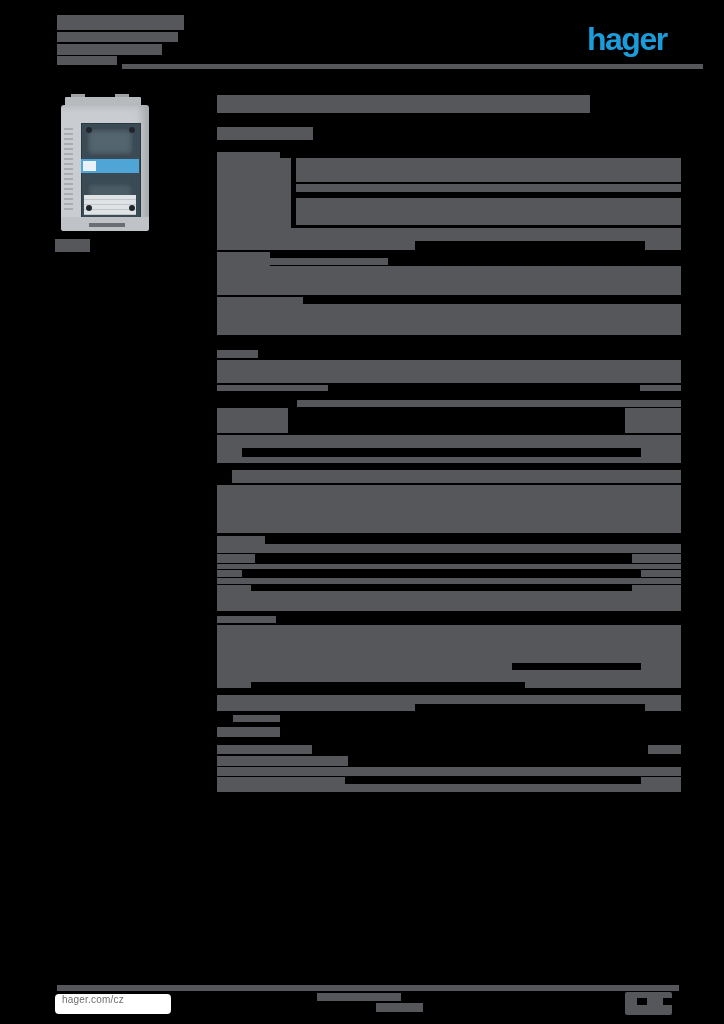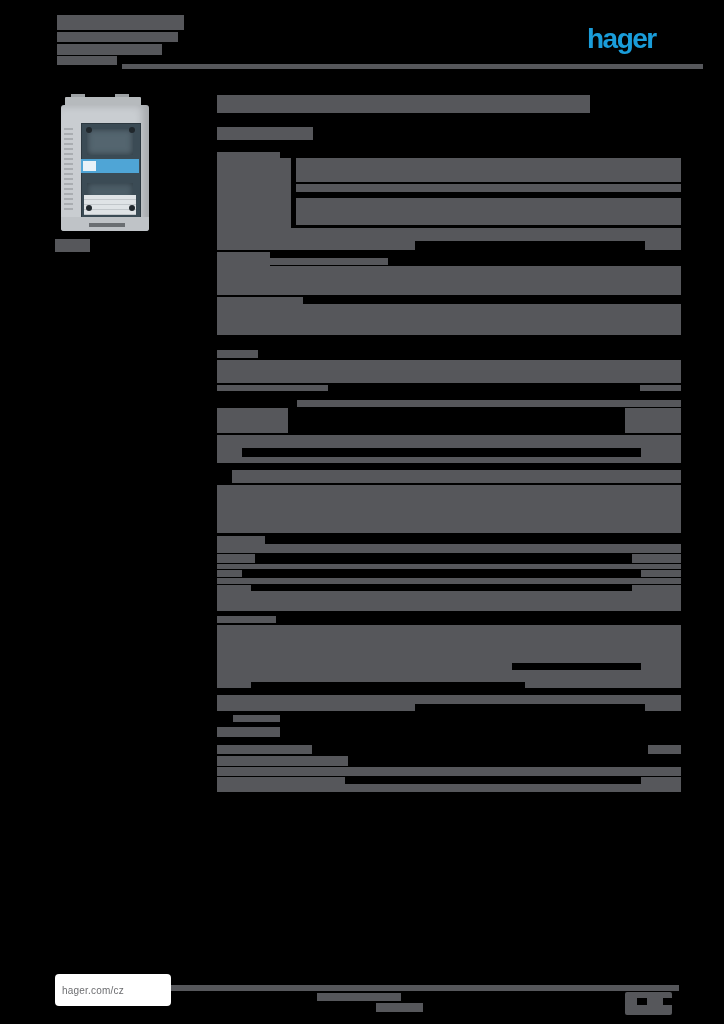--- a/index.html
+++ b/index.html
@@ -16,21 +16,21 @@
     font-family:"Liberation Sans", sans-serif;
   }
   .layer{position:absolute;left:0;top:0;width:724px;height:1024px;}
   .bar{position:absolute;background:var(--bar);}
   .bar-dark{position:absolute;background:#000;}
 
   
   .logo{
     position:absolute;left:587px;top:25px;
     color:var(--logo);
-    font-size:28px;font-weight:bold;
+    font-size:32px;font-weight:bold;
     letter-spacing:-1.5px;
     line-height:28px;
   }
 
   
   .photo{position:absolute;left:57px;top:97px;width:100px;height:140px;}
   .photo .cap{position:absolute;left:8px;top:0;width:76px;height:10px;background:#b6babd;border-radius:1px;}
   .photo .cap-tab1{position:absolute;left:14px;top:-3px;width:14px;height:5px;background:#9ea2a5;}
   .photo .cap-tab2{position:absolute;left:58px;top:-3px;width:14px;height:5px;background:#9ea2a5;}
   .photo .body{position:absolute;left:4px;top:8px;width:88px;height:126px;background:#c9cdd1;border-radius:3px;box-shadow:inset -6px 0 8px rgba(0,0,0,.18);}
@@ -44,23 +44,23 @@
   .photo .screw3{left:29px;top:108px;} .photo .screw4{left:72px;top:108px;}
   .photo .bluestrip{position:absolute;left:24px;top:62px;width:58px;height:14px;background:#4fa5d6;}
   .photo .bluechip{position:absolute;left:26px;top:64px;width:13px;height:10px;background:#e8f2f8;}
   .photo .label{position:absolute;left:27px;top:98px;width:52px;height:20px;background:#dfe3e6;
     background-image:repeating-linear-gradient(#dfe3e6 0 4px,#c2c7cb 4px 5px);}
   .photo .base{position:absolute;left:4px;top:120px;width:88px;height:14px;background:#bfc3c7;border-radius:0 0 3px 3px;}
   .photo .slot{position:absolute;left:32px;top:126px;width:36px;height:4px;background:#6a6e72;}
 
   
   .site-box{
-    position:absolute;left:55px;top:974px;width:116px;height:32px;
+    position:absolute;left:55px;top:994px;width:116px;height:20px;
     background:#ffffff;border-radius:4px;
-    display:flex;align-items:center;
+    display:flex;
     padding-left:7px;box-sizing:border-box;
   }
   .site-box span{color:#6d6e71;font-size:10px;letter-spacing:0.2px;}
   .page-block{
     position:absolute;left:625px;top:992px;width:47px;height:23px;
     background:var(--bar);border-radius:2px;
   }
 </style>
 </head>
 <body>

